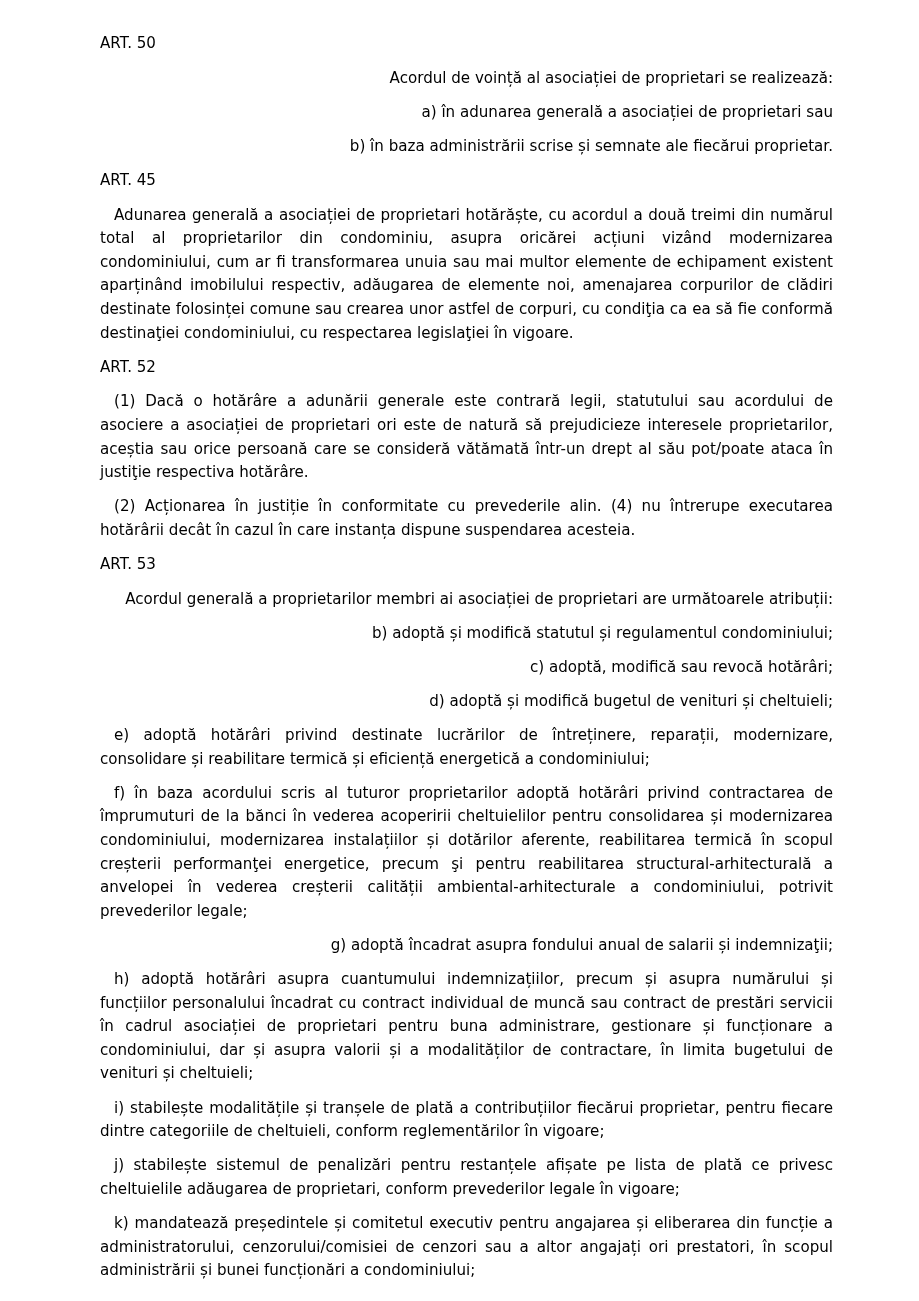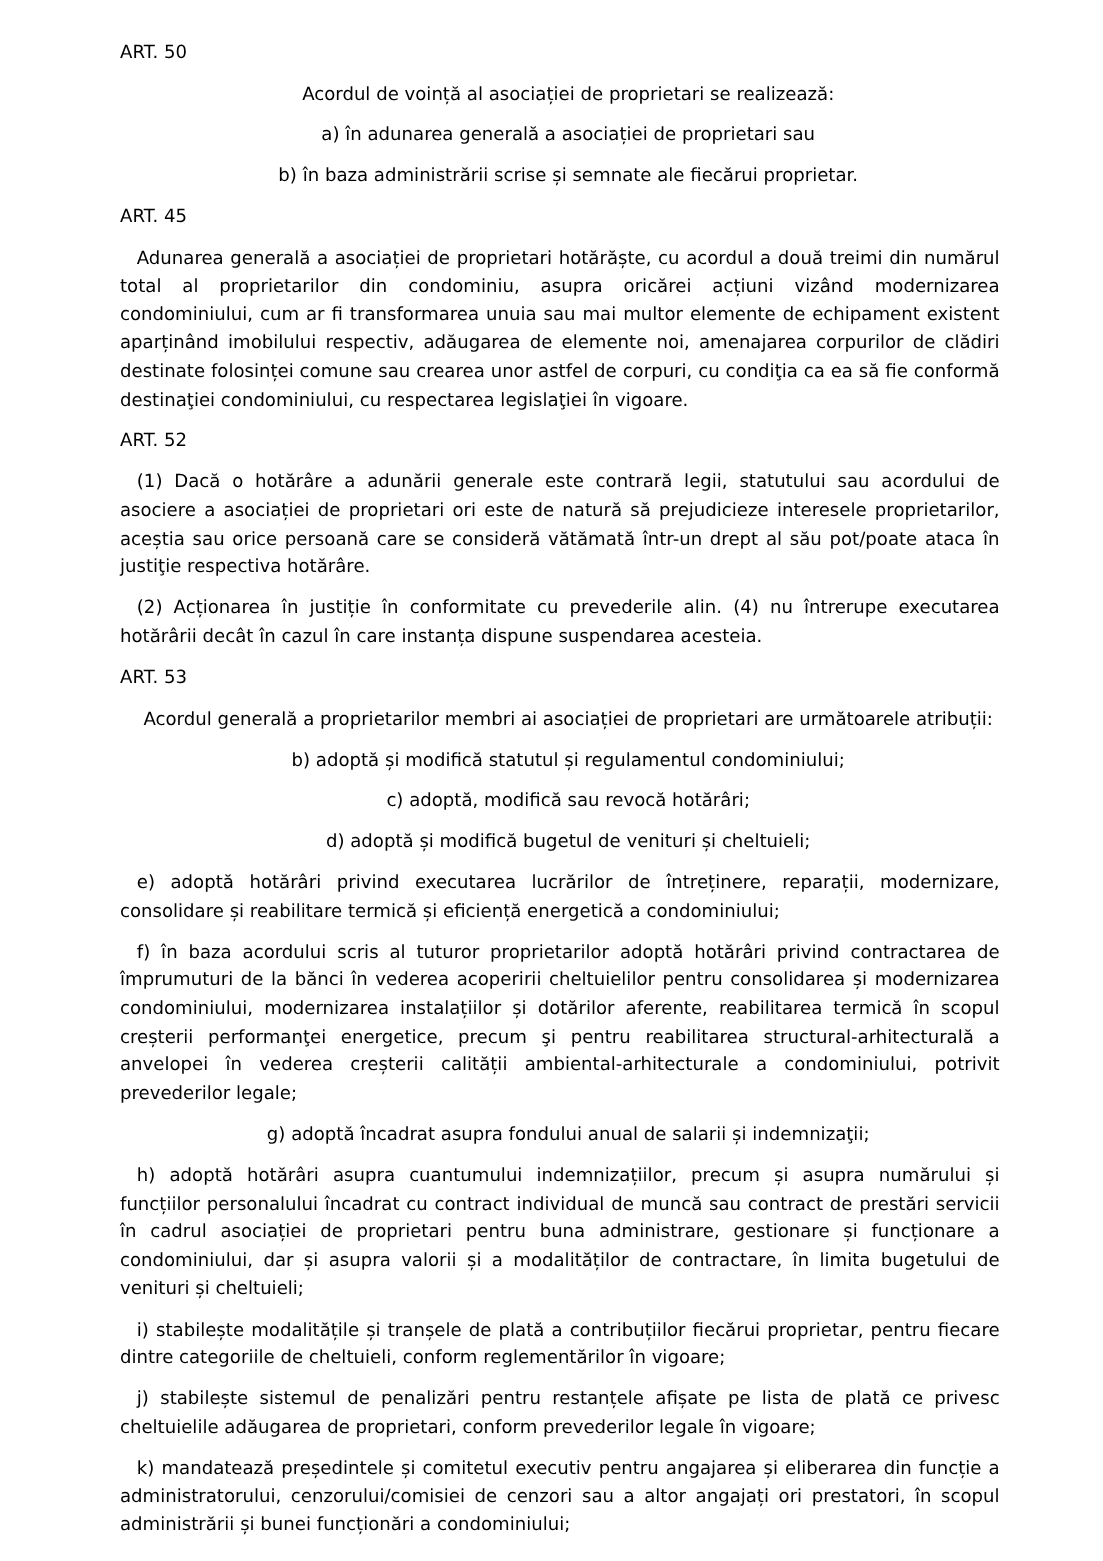--- a/index.html
+++ b/index.html
@@ -36,21 +36,21 @@
   }
   p.heading {
     text-indent: 0;
     text-align: left;
     margin-bottom: 11px;
   }
   p.indent {
     text-indent: 14px;
   }
   p.flat {
-    text-align: center;
+    text-align: right;
   }
 </style>
 </head>
 <body>
 
 <div class="page">
   <div class="doc-body">
 
     <p class="heading">ART. 50</p>
 
@@ -74,21 +74,21 @@
 
     <p class="indent flat">Acordul generală a proprietarilor membri ai asociației de proprietari are următoarele atribuții:</p>
 
 
     <p class="indent flat">b) adoptă și modifică statutul și regulamentul condominiului;</p>
 
     <p class="indent flat">c) adoptă, modifică sau revocă hotărâri;</p>
 
     <p class="indent flat">d) adoptă și modifică bugetul de venituri și cheltuieli;</p>
 
-    <p class="indent">e) adoptă hotărâri privind executarea lucrărilor de întreținere, reparații, modernizare, consolidare și reabilitare termică și eficiență energetică a condominiului;</p>
+    <p class="indent">e) adoptă hotărâri privind destinate lucrărilor de întreținere, reparații, modernizare, consolidare și reabilitare termică și eficiență energetică a condominiului;</p>
 
     <p class="indent">f) în baza acordului scris al tuturor proprietarilor adoptă hotărâri privind contractarea de împrumuturi de la bănci în vederea acoperirii cheltuielilor pentru consolidarea și modernizarea condominiului, modernizarea instalațiilor și dotărilor aferente, reabilitarea termică în scopul creșterii performanţei energetice, precum şi pentru reabilitarea structural-arhitecturală a anvelopei în vederea creșterii calității ambiental-arhitecturale a condominiului, potrivit prevederilor legale;</p>
 
     <p class="indent flat">g) adoptă încadrat asupra fondului anual de salarii și indemnizaţii;</p>
 
     <p class="indent">h) adoptă hotărâri asupra cuantumului indemnizațiilor, precum și asupra numărului și funcțiilor personalului încadrat cu contract individual de muncă sau contract de prestări servicii în cadrul asociației de proprietari pentru buna administrare, gestionare și funcționare a condominiului, dar și asupra valorii și a modalităților de contractare, în limita bugetului de venituri și cheltuieli;</p>
 
     <p class="indent">i) stabilește modalitățile și tranșele de plată a contribuțiilor fiecărui proprietar, pentru fiecare dintre categoriile de cheltuieli, conform reglementărilor în vigoare;</p>
 
     <p class="indent">j) stabilește sistemul de penalizări pentru restanțele afișate pe lista de plată ce privesc cheltuielile adăugarea de proprietari, conform prevederilor legale în vigoare;</p>

